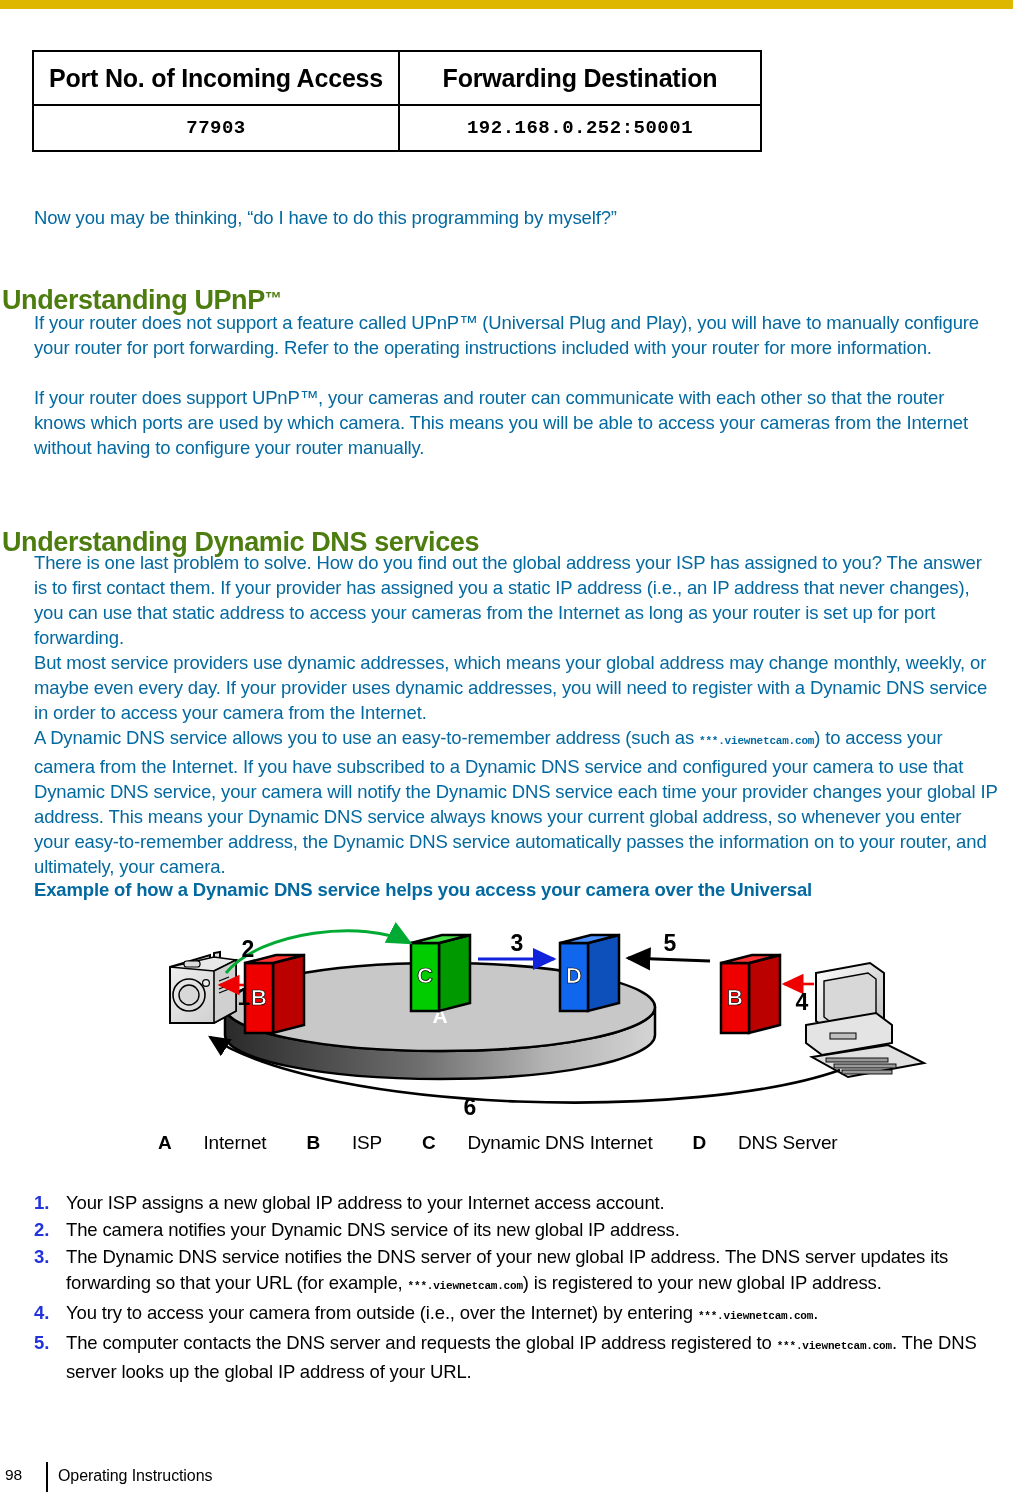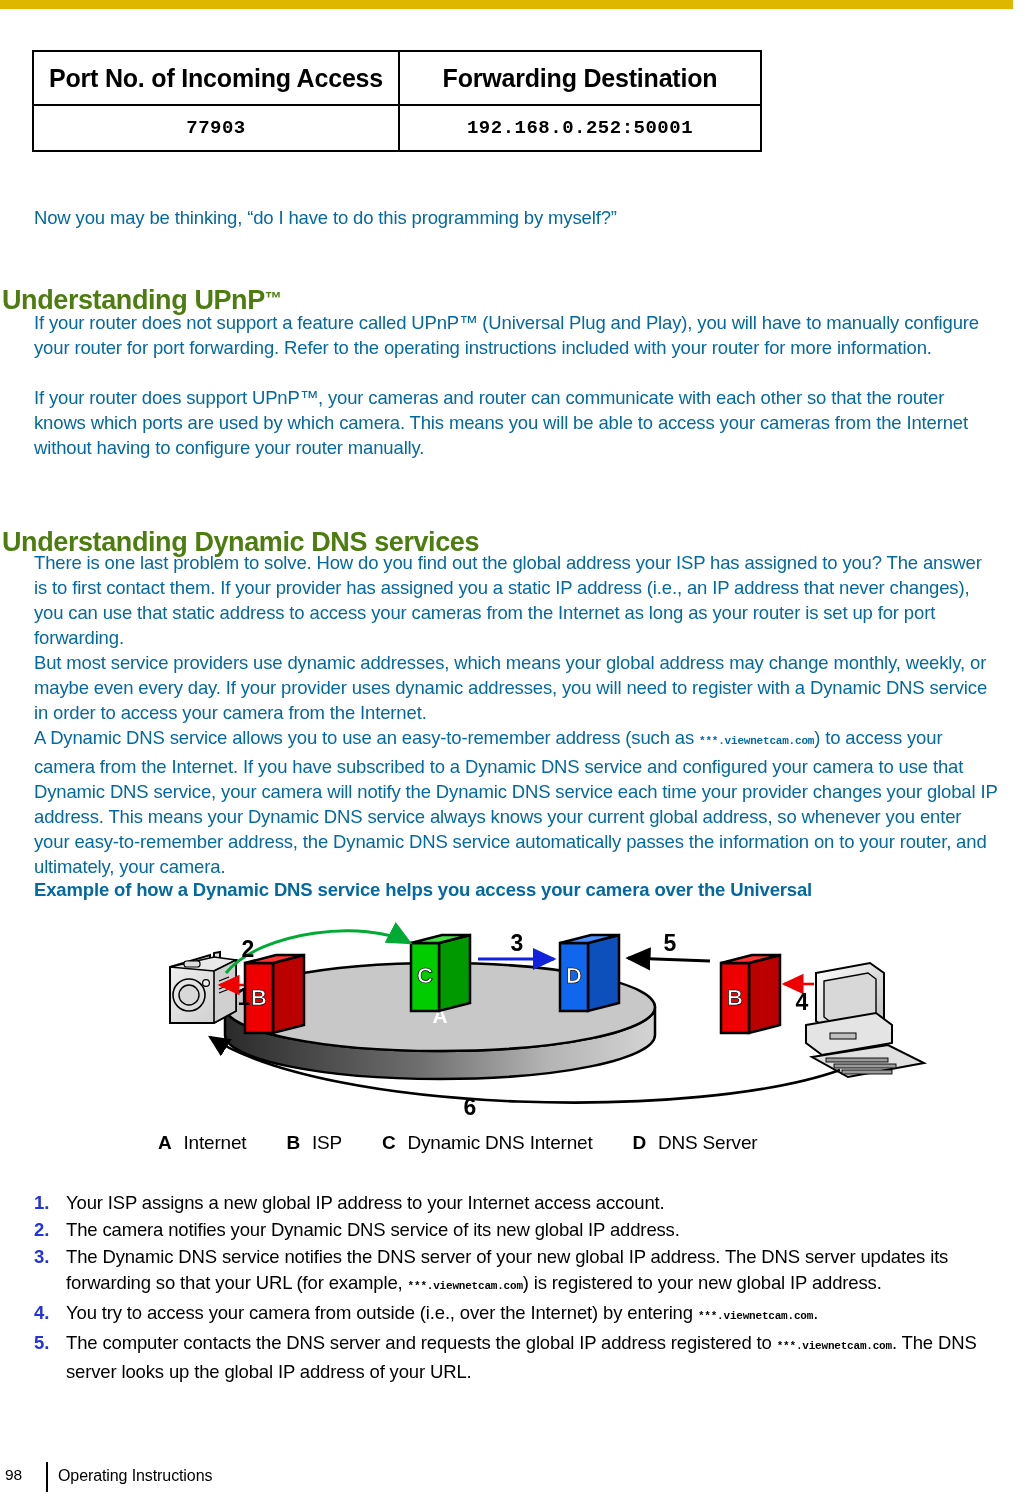--- a/index.html
+++ b/index.html
@@ -114,21 +114,21 @@
     left: 158px;
     top: 1132px;
     font-size: 19px;
     letter-spacing: -0.2px;
     white-space: nowrap;
   }
   .legend .key {
     font-weight: bold;
     margin-right: 12px;
   }
-  .legend .lbl { margin-right: 40px; }
+  .legend .lbl { margin-right: 40px; margin-left: 20px; }
 
   
   .steps {
     position: absolute;
     left: 34px;
     top: 1190px;
     width: 970px;
   }
   .step {
     position: relative;

